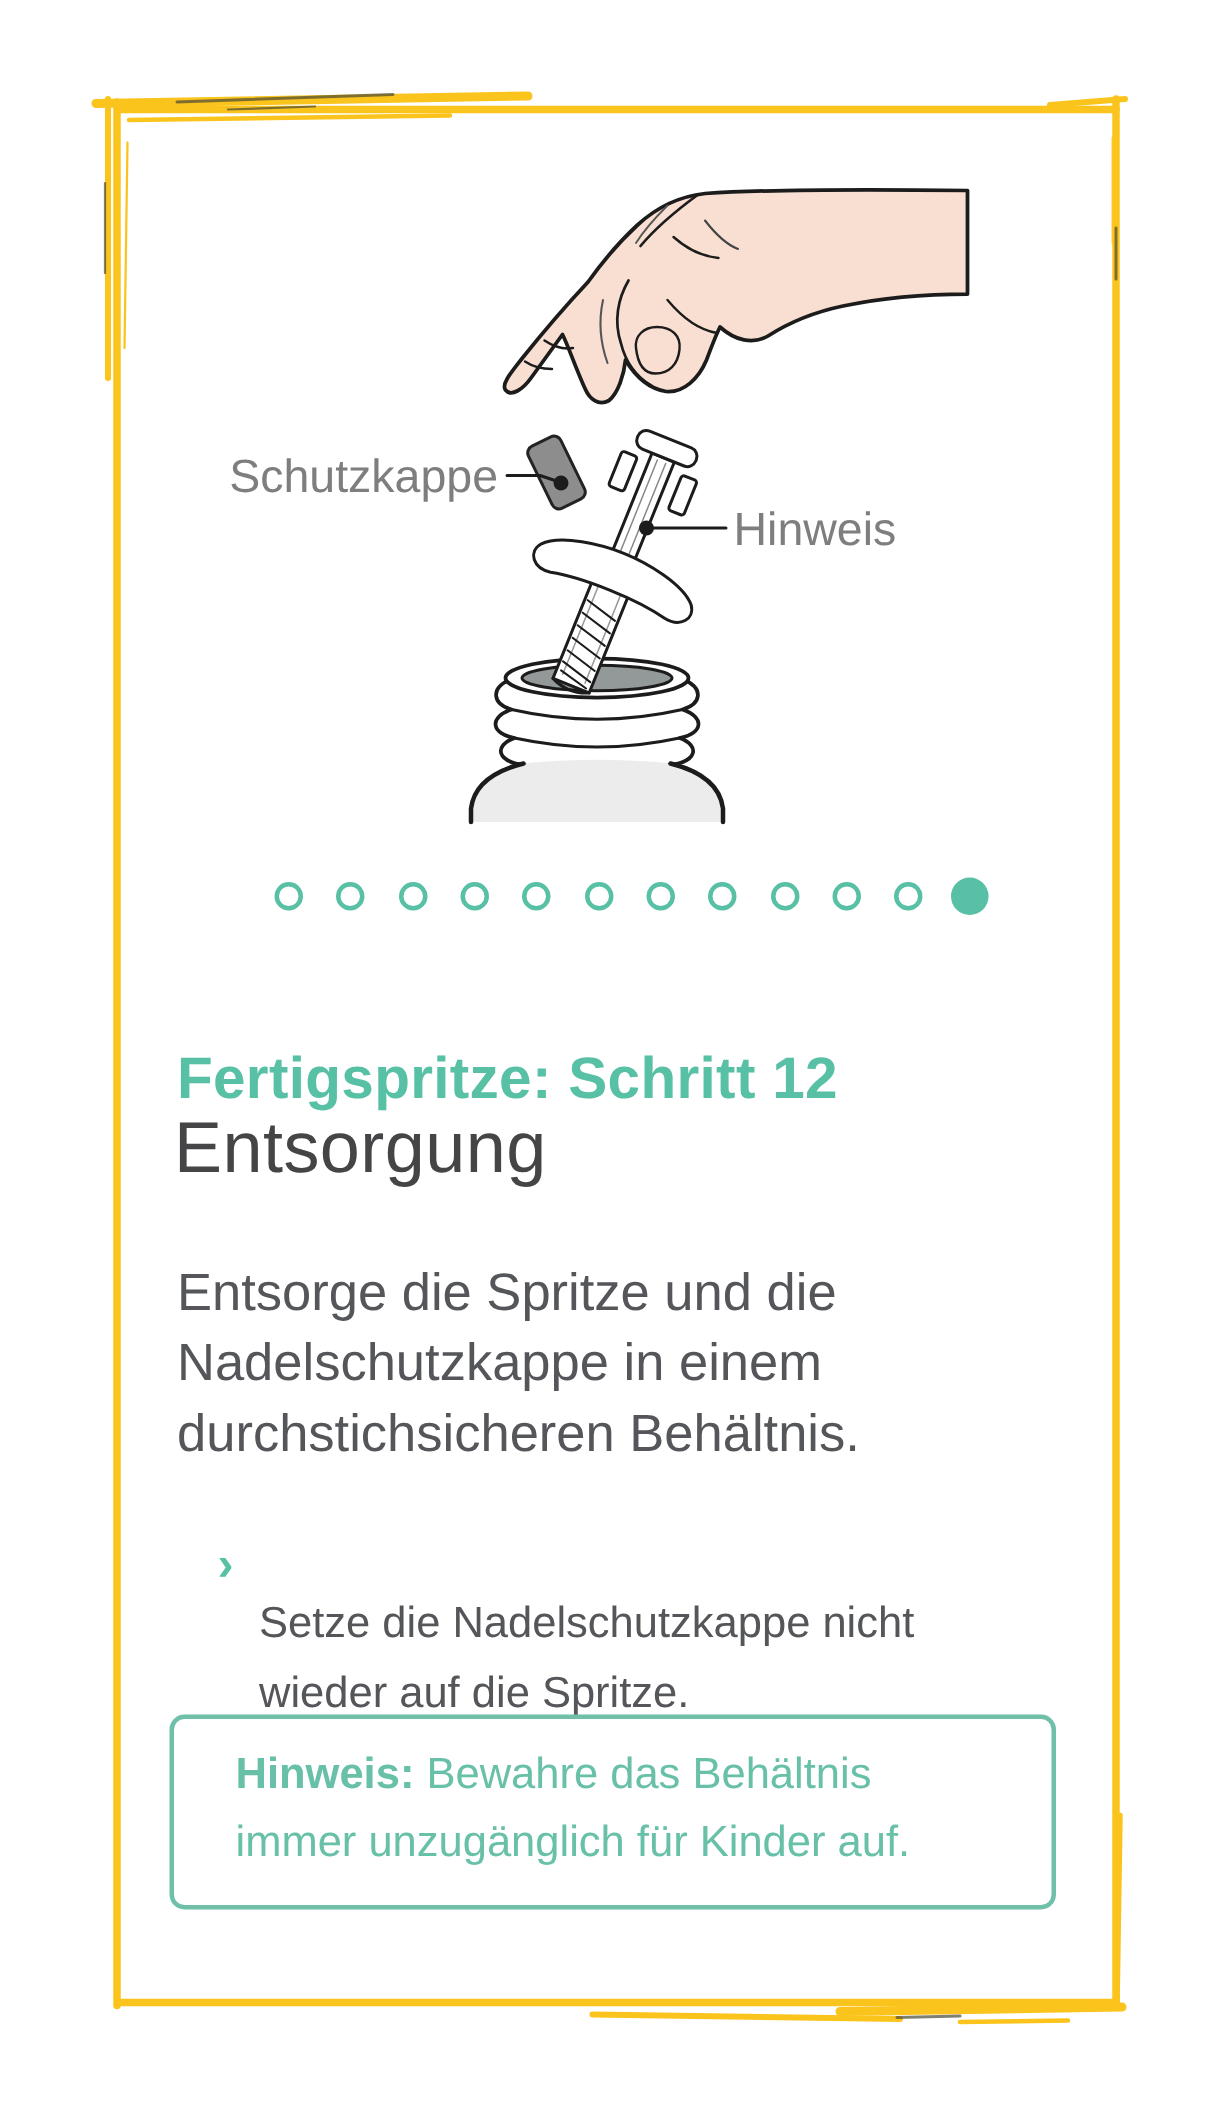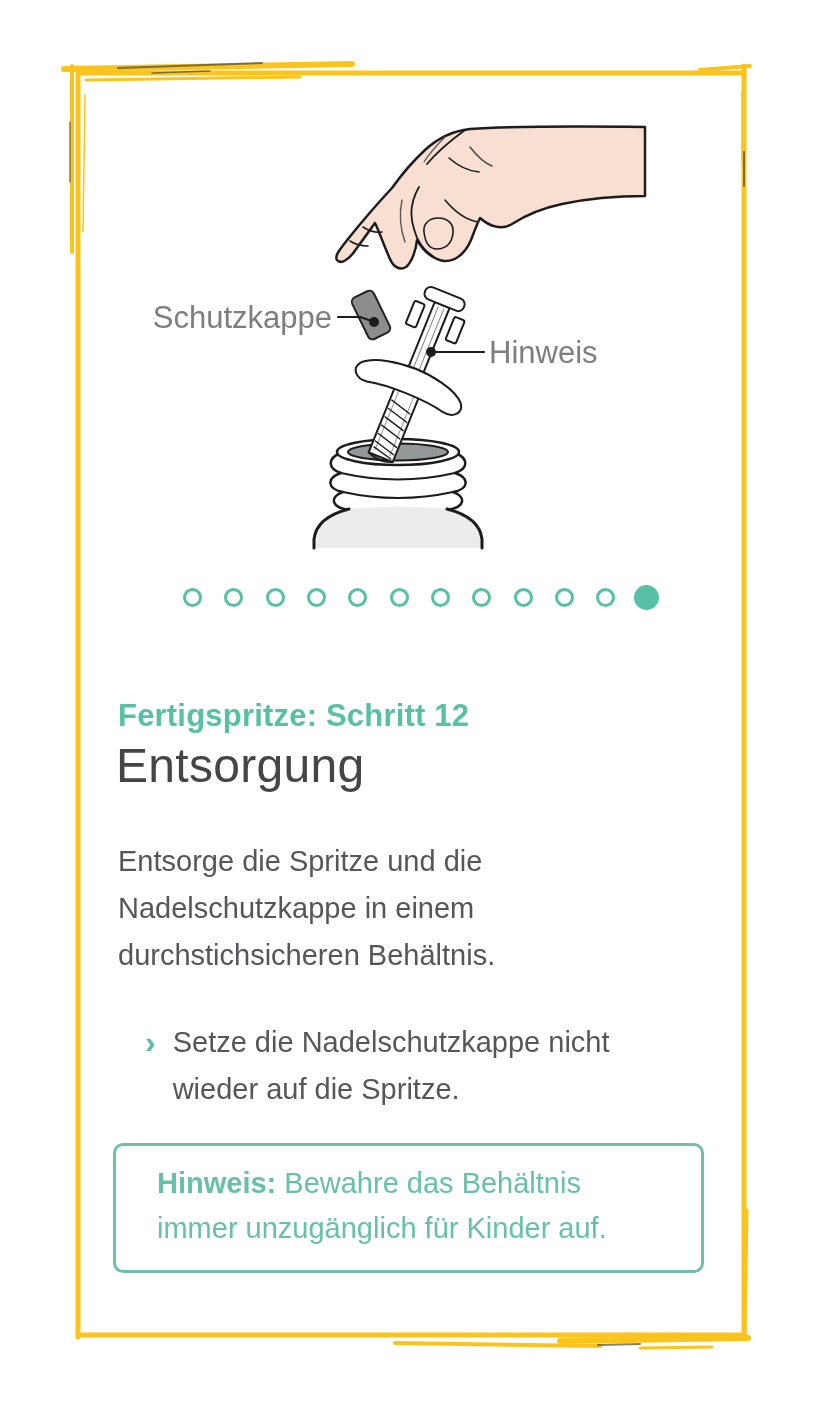--- a/index.html
+++ b/index.html
@@ -31,26 +31,26 @@
   #label-cap{left:140px;top:299px;width:192px;text-align:right;}
   #label-syringe{left:489px;top:334px;}
 
   
   #pagination{left:172px;top:583px;width:496px;height:28px;display:flex;align-items:center;}
   #pagination .slot{width:41.3px;display:flex;justify-content:center;align-items:center;}
   #pagination .dot{width:19px;height:19px;border:3px solid var(--accent);border-radius:50%;background:transparent;}
   #pagination .dot.filled{width:25px;height:25px;border:none;background:var(--accent);}
 
   
-  #kicker{left:118px;top:698px;font-size:31px;font-weight:700;color:var(--accent);letter-spacing:0.2px;}
+  #kicker{left:118px;top:698px;font-size:39px;font-weight:700;color:var(--accent);letter-spacing:0.2px;}
   #title{left:116px;top:738px;font-size:48px;font-weight:400;color:var(--title);letter-spacing:0.3px;}
-  #paragraph{left:118px;top:838px;font-size:29px;line-height:47px;color:var(--body);white-space:pre-line;}
+  #paragraph{left:118px;top:838px;font-size:35px;line-height:47px;color:var(--body);white-space:pre-line;}
   #bullet{left:145px;top:1019px;display:flex;}
   #bullet .marker{color:var(--accent);font-size:32px;font-weight:700;line-height:47px;margin-right:17px;}
-  #bullet .btext{font-size:29px;line-height:47px;color:var(--body);white-space:pre-line;}
+  #bullet .btext{font-size:29px;line-height:47px;color:var(--body);white-space:pre-line;margin-top:40px;}
 
   #note{
     left:113px;top:1143px;width:591px;
     border:3px solid var(--note-border);border-radius:10px;
     padding:15px 36px 19px 41px;
     color:var(--note-text);font-size:29px;line-height:45px;
   }
   #note .note-label{font-weight:700;}
   #note .note-text{white-space:pre-line;}
 </style>

